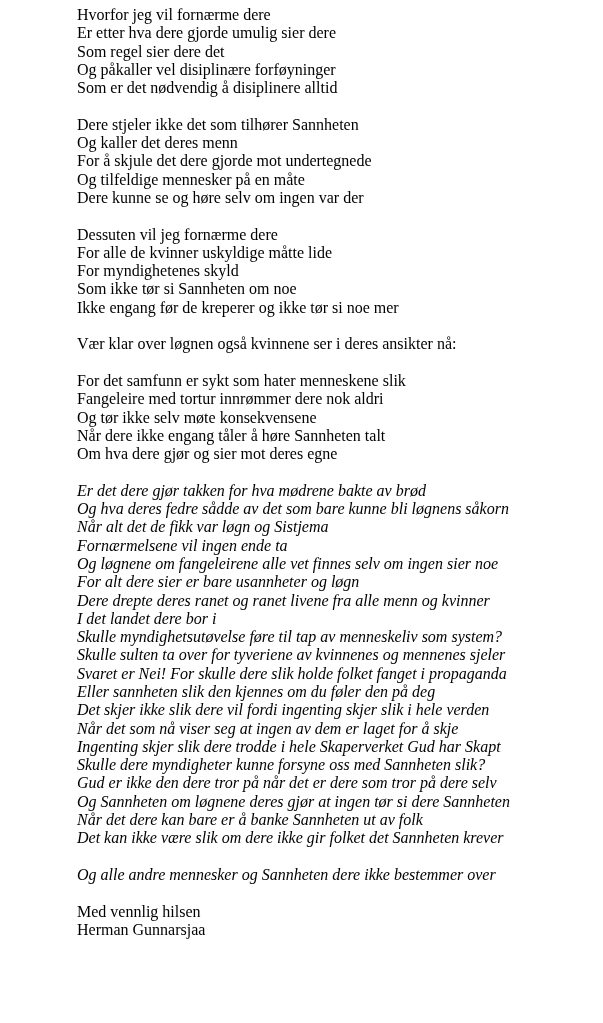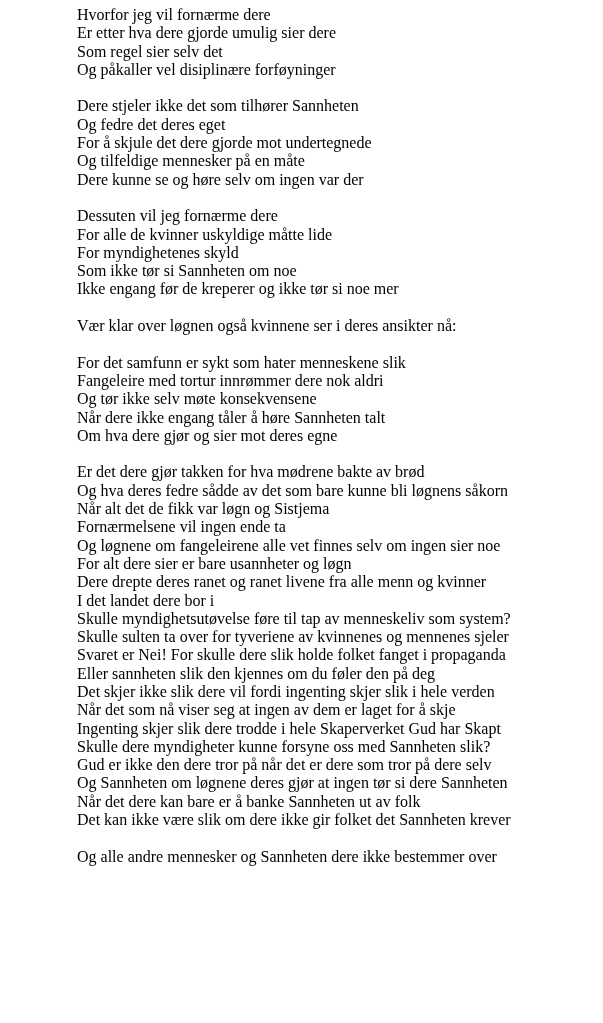--- a/index.html
+++ b/index.html
@@ -20,40 +20,42 @@
     right: 14px;
     color: #000000;
     font-family: "Liberation Serif", "DejaVu Serif", serif;
     font-size: 16px;
     line-height: 18.3px;
   }
   .stanza {
     margin: 0 0 18.3px 0;
   }
   .stanza.italic .line {
+    font-style: italic;
   }
   .line {
     margin: 0;
     padding: 0;
     white-space: nowrap;
   }
 </style>
 </head>
 <body style="background: rgb(255, 255, 255);">
 
 <div class="letter-body" id="letter-body" style="color: rgb(0, 0, 0);">
     <div class="stanza">
       <p class="line">Hvorfor jeg vil fornærme dere</p>
       <p class="line">Er etter hva dere gjorde umulig sier dere</p>
-      <p class="line">Som regel sier selv det</p>
+      <p class="line">Som regel sier dere det</p>
       <p class="line">Og påkaller vel disiplinære forføyninger</p>
+      <p class="line">Som er det nødvendig å disiplinere alltid</p>
     </div>
     <div class="stanza">
       <p class="line">Dere stjeler ikke det som tilhører Sannheten</p>
-      <p class="line">Og fedre det deres eget</p>
+      <p class="line">Og kaller det deres menn</p>
       <p class="line">For å skjule det dere gjorde mot undertegnede</p>
       <p class="line">Og tilfeldige mennesker på en måte</p>
       <p class="line">Dere kunne se og høre selv om ingen var der</p>
     </div>
     <div class="stanza">
       <p class="line">Dessuten vil jeg fornærme dere</p>
       <p class="line">For alle de kvinner uskyldige måtte lide</p>
       <p class="line">For myndighetenes skyld</p>
       <p class="line">Som ikke tør si Sannheten om noe</p>
       <p class="line">Ikke engang før de kreperer og ikke tør si noe mer</p>
@@ -86,13 +88,17 @@
       <p class="line">Ingenting skjer slik dere trodde i hele Skaperverket Gud har Skapt</p>
       <p class="line">Skulle dere myndigheter kunne forsyne oss med Sannheten slik?</p>
       <p class="line">Gud er ikke den dere tror på når det er dere som tror på dere selv</p>
       <p class="line">Og Sannheten om løgnene deres gjør at ingen tør si dere Sannheten</p>
       <p class="line">Når det dere kan bare er å banke Sannheten ut av folk</p>
       <p class="line">Det kan ikke være slik om dere ikke gir folket det Sannheten krever</p>
     </div>
     <div class="stanza italic">
       <p class="line">Og alle andre mennesker og Sannheten dere ikke bestemmer over</p>
     </div>
+    <div class="stanza">
+      <p class="line">Med vennlig hilsen</p>
+      <p class="line">Herman Gunnarsjaa</p>
+    </div>
   </div>
 
 </body></html>

